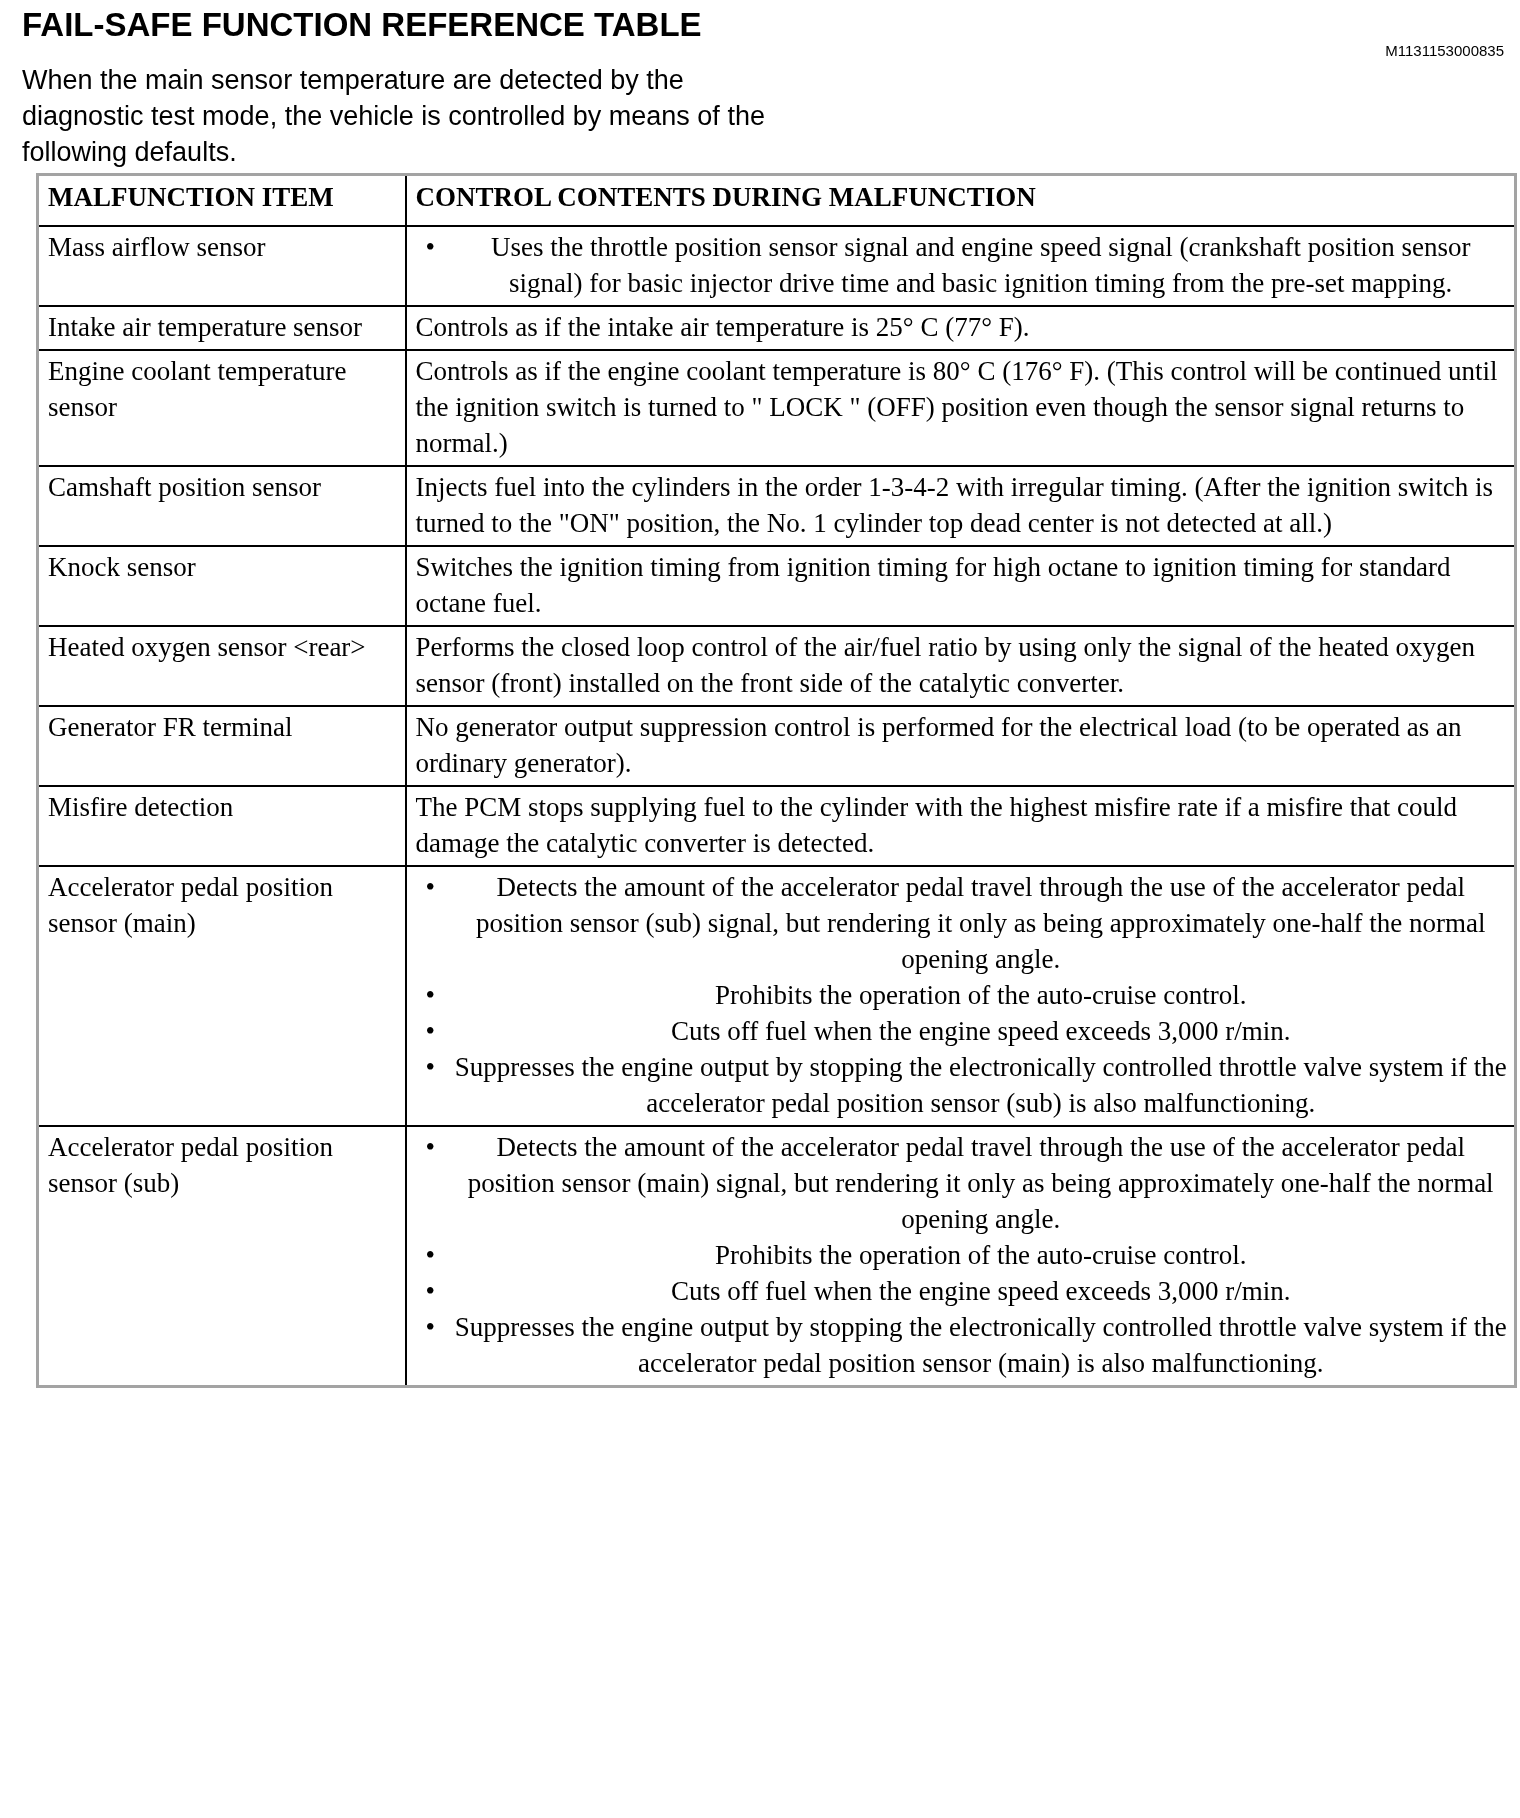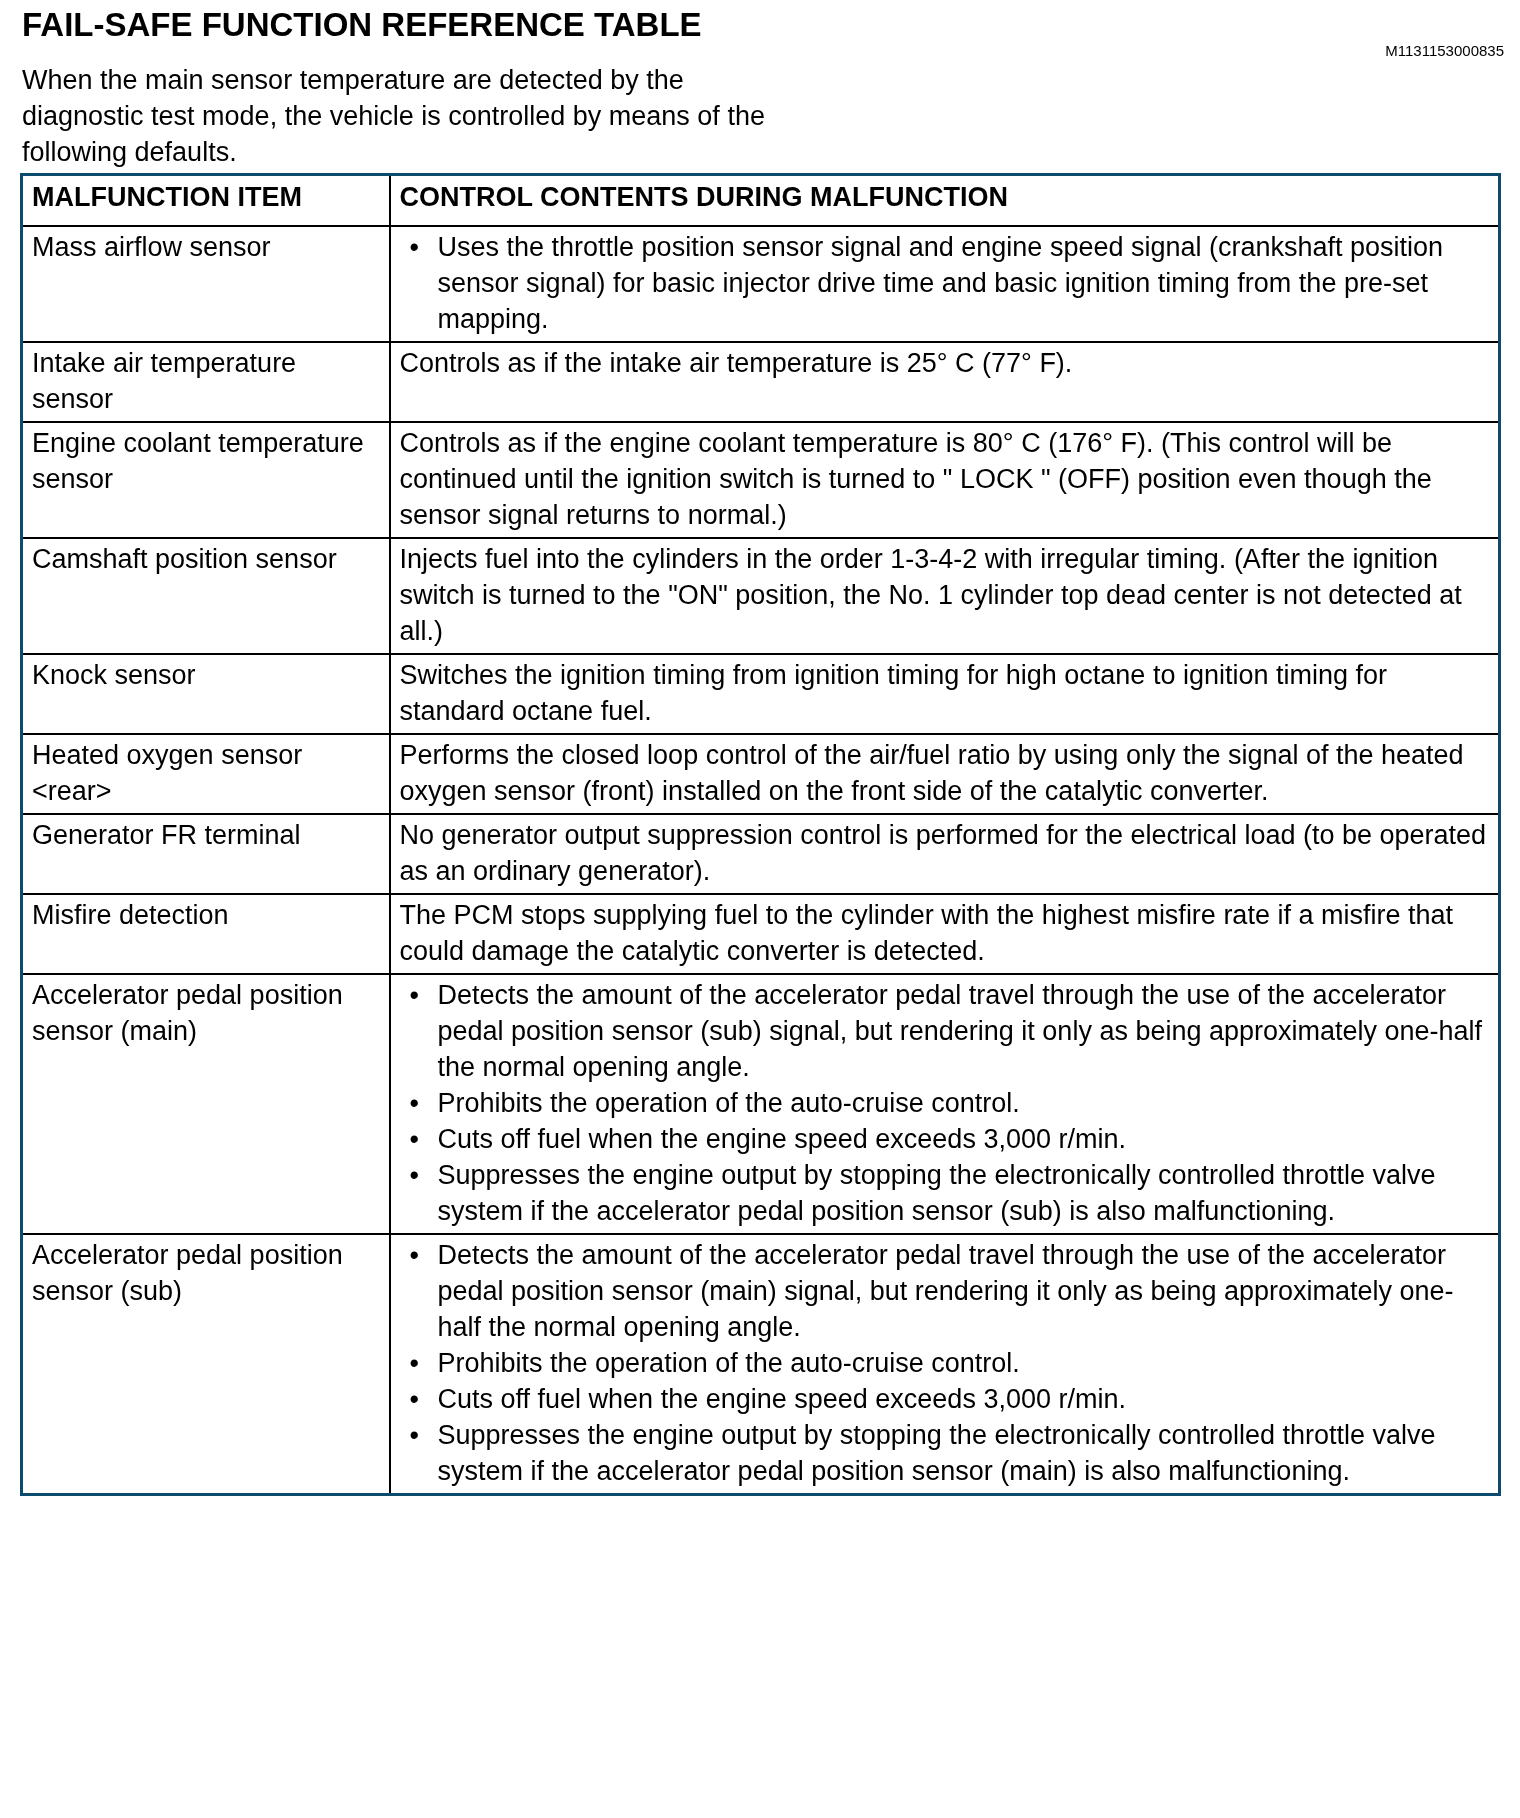--- a/index.html
+++ b/index.html
@@ -15,33 +15,34 @@
   .docid {
     position: absolute; right: 16px; top: 42px;
     font-size: 15px;
     margin-left: 24px;
   }
   .intro {
     position: absolute; left: 22px; top: 62px; width: 760px;
     font-size: 27px; line-height: 36px;
   }
   table.ref {
-    position: absolute; left: 20px; top: 173px; width: 1481px;
+    position: absolute; left: 36px; top: 173px; width: 1481px;
     border-collapse: collapse; table-layout: fixed;
-    border: 3px solid #0c4a6e;
+    border: 3px solid #a3a3a3;
+    font-family: Liberation Serif, serif;
   }
   table.ref col.c1 { width: 368px; }
   table.ref th, table.ref td {
     border: 2px solid #000; vertical-align: top; text-align: left;
     font-size: 27px; line-height: 36px;
     padding: 2px 6px 4px 9px;
   }
   table.ref thead th { font-weight: bold; height: 42px; padding-top: 3px; }
   ul.bullets { margin: 0; padding: 0; list-style: none; }
-  ul.bullets li { position: relative; padding-left: 38px; }
+  ul.bullets li { position: relative; padding-left: 38px; text-align: center; }
   ul.bullets li::before {
     content: "\2022"; position: absolute; left: 10px; top: 0;
   }
   .row-multi td { padding-bottom: 6px; }
 </style>
 </head>
 <body>
 
 <div class="title">FAIL-SAFE FUNCTION REFERENCE TABLE</div>
 <div class="docid">M1131153000835</div>

